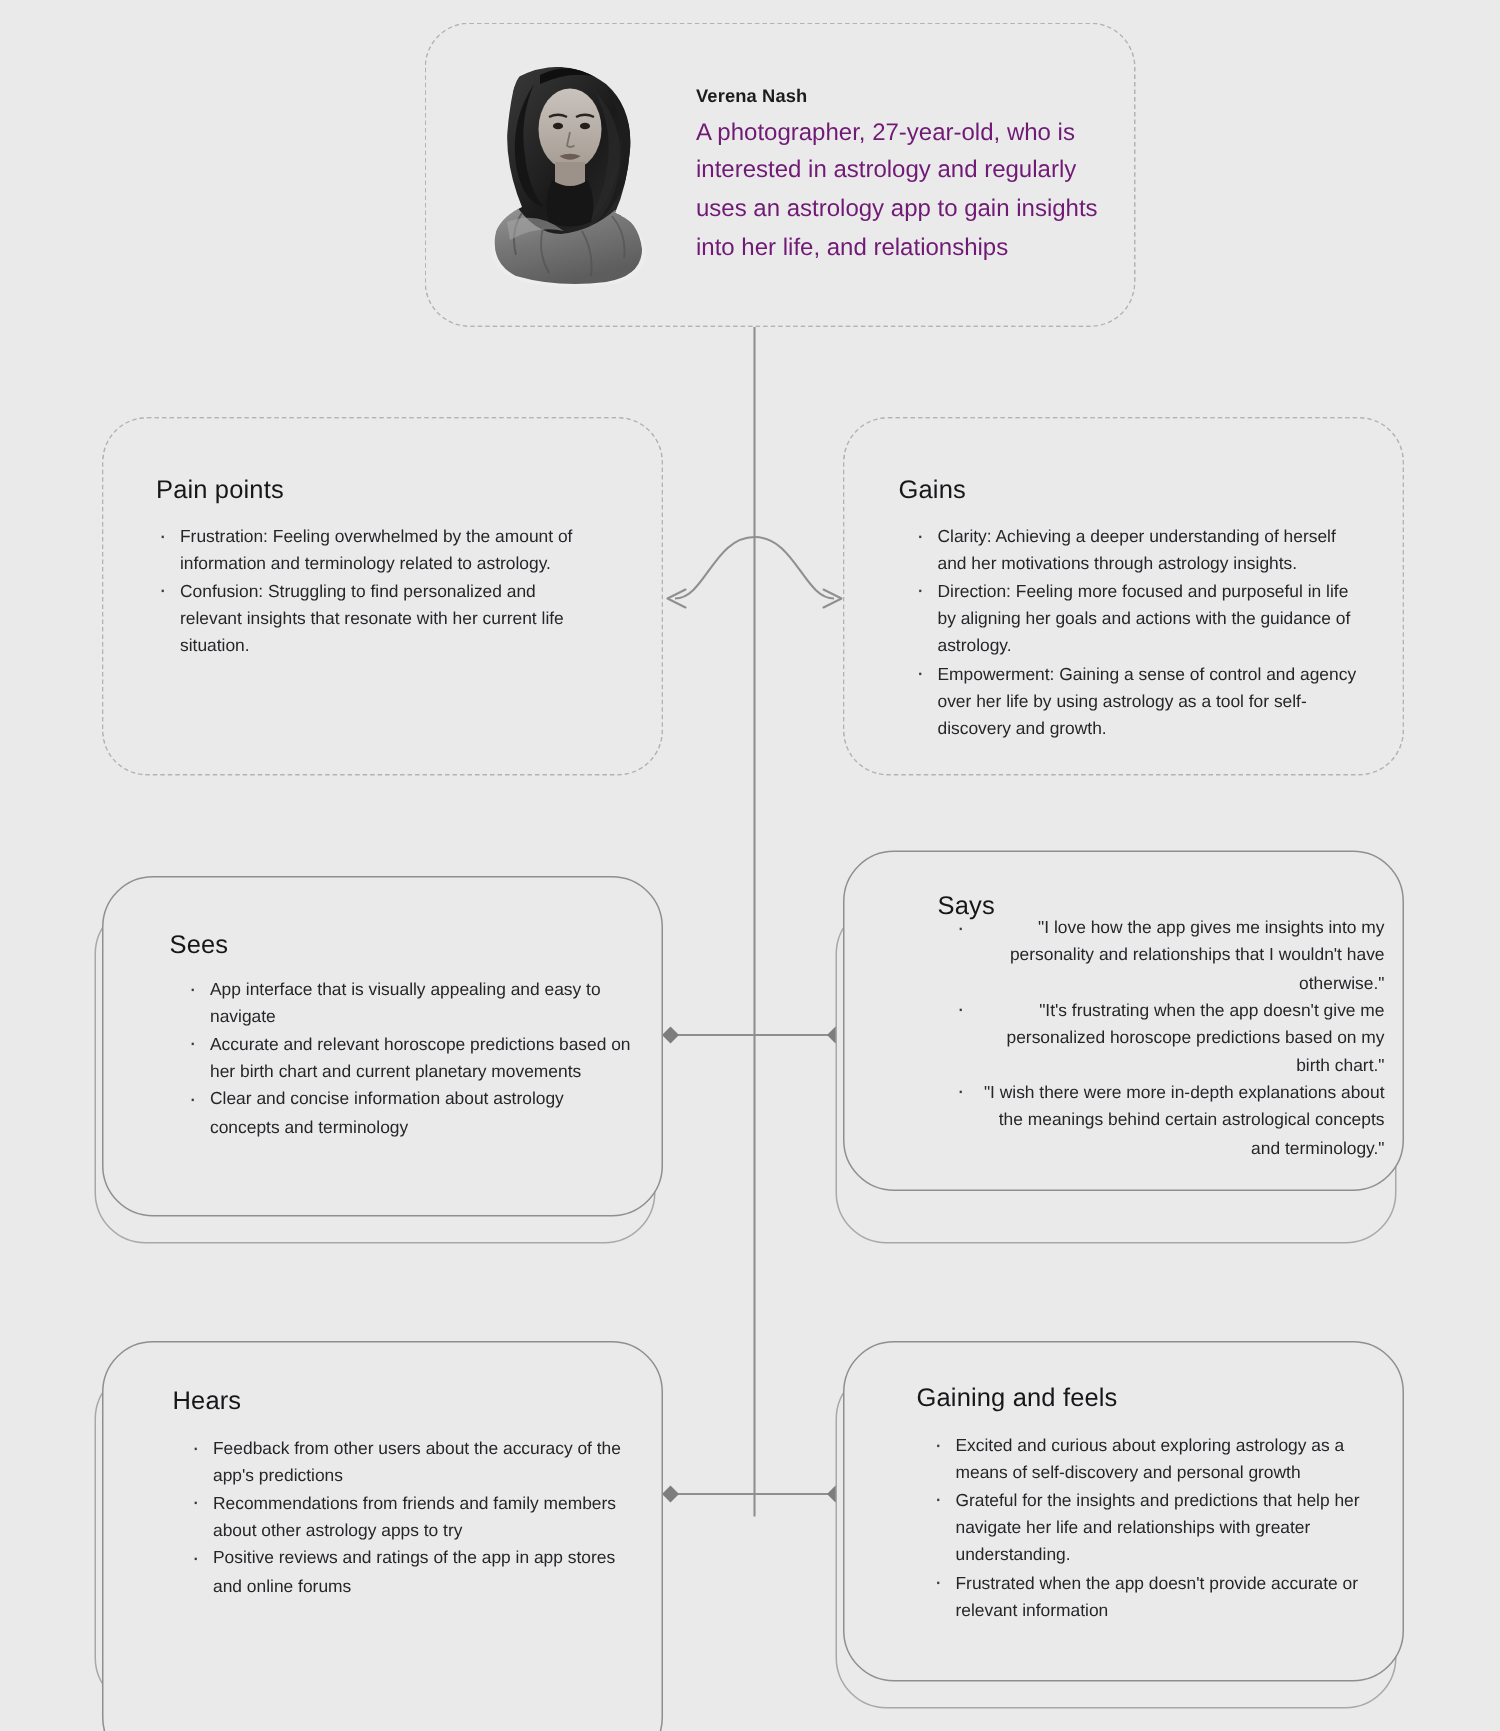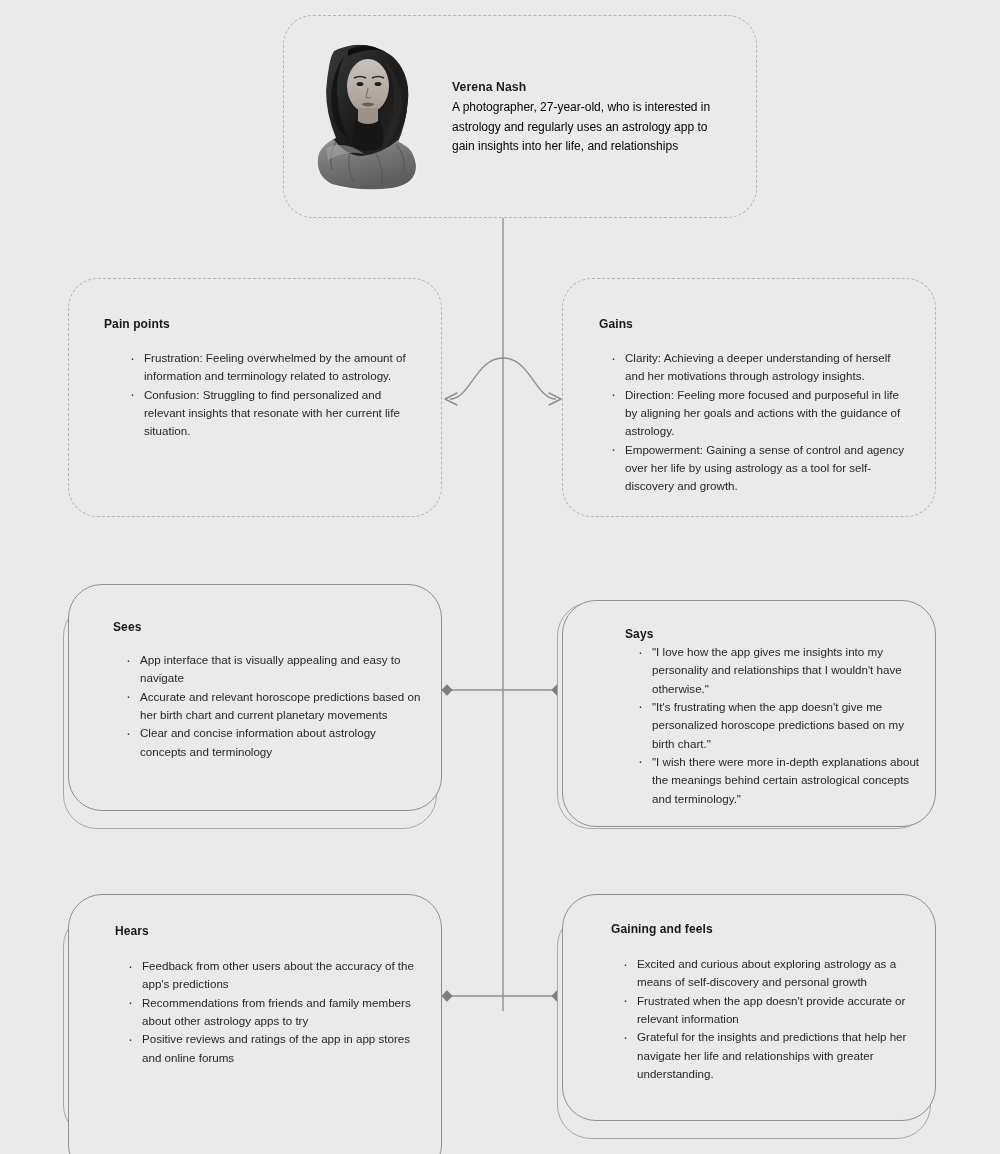--- a/index.html
+++ b/index.html
@@ -55,21 +55,21 @@
   }
 
   
   #persona-card {
     left: 283px;
     top: 15px;
     width: 474px;
     height: 203px;
     display: flex;
     align-items: center;
-    padding: 0 22px 0 22px;
+    padding: 0 22px 0 34px;
   }
 
   #persona-photo-wrap {
     width: 124px;
     height: 150px;
     flex: 0 0 124px;
     margin-right: 22px;
     position: relative;
     overflow: hidden;
   }
@@ -81,30 +81,30 @@
   #persona-name {
     font-size: 12.2px;
     font-weight: bold;
     color: #1c1c1c;
     line-height: 1.45;
     margin-bottom: 2px;
     letter-spacing: 0.1px;
   }
 
   #persona-desc {
-    font-size: 12px;
-    color: #000000;
+    font-size: 16px;
+    color: #701a75;
     line-height: 1.62;
     max-width: 268px;
   }
 
   
   .section-title {
-    font-size: 12px;
-    font-weight: bold;
+    font-size: 17px;
+    font-weight: normal;
     color: #17171a;
     letter-spacing: 0.1px;
   }
 
   .bullets {
     list-style: none;
     font-size: 11.6px;
     color: #26262a;
     line-height: 1.58;
   }
@@ -125,26 +125,26 @@
     color: #3a3a3a;
   }
 
   
   #pain-card  { left: 68px;  top: 278px; width: 374px; height: 239px; }
   #gains-card { left: 562px; top: 278px; width: 374px; height: 239px; }
 
   #pain-card  .section-title { position: absolute; left: 35px; top: 38px; }
   #gains-card .section-title { position: absolute; left: 36px; top: 38px; }
 
-  #pain-card  .bullets { position: absolute; left: 56px; top: 70px; width: 296px; }
+  #pain-card  .bullets { position: absolute; left: 32px; top: 70px; width: 296px; }
   #gains-card .bullets { position: absolute; left: 43px; top: 70px; width: 302px; }
 
   
   #sees-card  { left: 68px;  top: 584px; width: 374px; height: 227px; }
-  #says-card  { left: 562px; top: 600px; width: 374px; height: 227px; }
+  #says-card  { left: 562px; top: 567px; width: 374px; height: 227px; text-align: right; }
   #sees-stack { left: 63px;  top: 602px; width: 374px; height: 227px; }
   #says-stack { left: 557px; top: 602px; width: 374px; height: 227px; }
 
   #sees-card .section-title { position: absolute; left: 44px; top: 35px; }
   #sees-card .bullets { position: absolute; left: 52px; top: 66px; width: 300px; }
 
   #says-card .section-title { position: absolute; left: 62px; top: 26px; }
   #says-card .bullets { position: absolute; left: 70px; top: 42px; width: 290px; }
 
   
@@ -299,18 +299,18 @@
       <li>Recommendations from friends and family members about other astrology apps to try</li>
       <li>Positive reviews and ratings of the app in app stores and online forums</li>
     </ul>
   </div>
 
   <div class="stack-back" id="think-stack"></div>
   <div class="card solid" id="think-card">
     <div class="section-title">Gaining and feels</div>
     <ul class="bullets">
       <li>Excited and curious about exploring astrology as a means of self-discovery and personal growth</li>
+      <li>Grateful for the insights and predictions that help her navigate her life and relationships with greater understanding.</li>
       <li>Frustrated when the app doesn't provide accurate or relevant information</li>
-      <li>Grateful for the insights and predictions that help her navigate her life and relationships with greater understanding.</li>
     </ul>
   </div>
 
 </div>
 
 </body></html>

